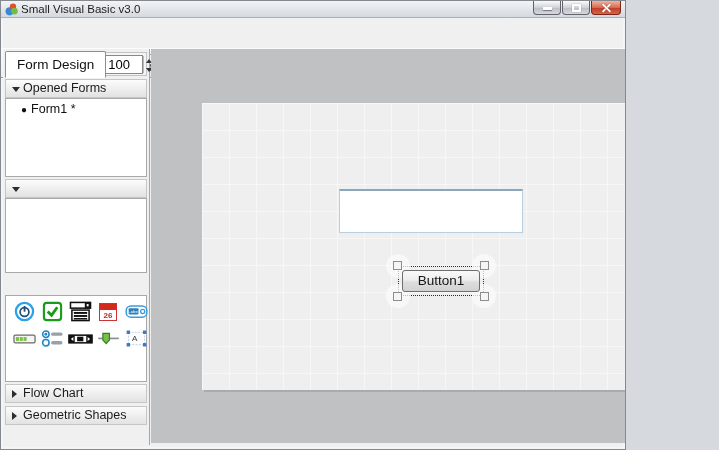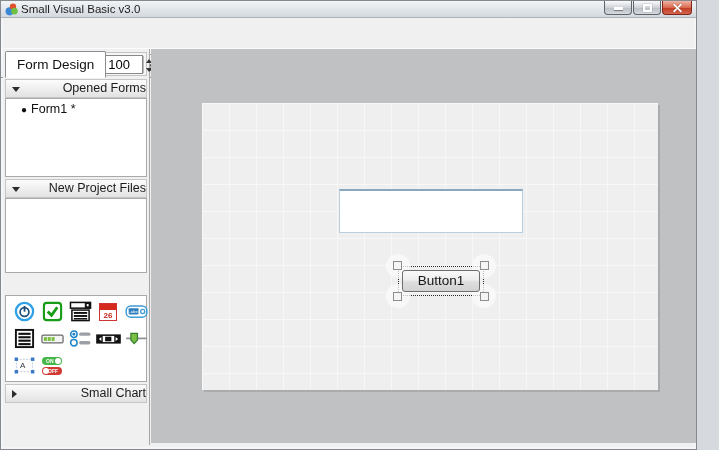--- a/index.html
+++ b/index.html
@@ -1,20 +1,20 @@
 <!DOCTYPE html>
 <html><head>
 <meta charset="utf-8">
 <style>
   * { margin:0; padding:0; box-sizing:border-box; }
   html,body { background:#d6d9dd; }
   body { font-family:"Liberation Sans", sans-serif; }
 
   #window{
-    position:relative; width:697px; height:450px;
+    position:relative; width:626px; height:450px;
     background:#f0f0f0; border:1px solid #85888c;
     box-shadow: inset -2px -2px 0 #f4f5f6, inset 2px 0 0 #f4f5f6;
     overflow:hidden;
   }
 
   
   .titlebar{
     position:absolute; left:0; top:0; right:0; height:17px;
     background:linear-gradient(#f2f4f6,#d4d9df);
     border-bottom:1px solid #aab1b8;
@@ -97,34 +97,34 @@
   .spincol{ width:11px; border-left:1px solid #bbb; display:flex; flex-direction:column;}
   .spinbtn{ flex:1; position:relative; background:linear-gradient(#fafafa,#dcdcdc);}
   .spinbtn + .spinbtn{ border-top:1px solid #bbb;}
   .spinbtn::after{ content:""; position:absolute; left:2px; top:3px; border-left:3px solid transparent; border-right:3px solid transparent;}
   .spinbtn.up::after{ border-bottom:4px solid #333;}
   .spinbtn.down::after{ border-top:4px solid #333;}
 
   .hdr{
     position:absolute; left:2px; width:142px; height:19px;
     background:linear-gradient(#fcfcfc,#e2e2e2); border:1px solid #c6c6c6;
-    font-size:12.5px; color:#1b1b1b; line-height:17px; padding-left:17px; cursor:default;text-align:right;
+    font-size:12.5px; color:#1b1b1b; line-height:17px; padding-left:17px; cursor:default;
   }
   .tri{ position:absolute; left:6px; width:0; height:0;}
   .tri.down{ top:7px; border-left:4px solid transparent; border-right:4px solid transparent; border-top:5px solid #2c2c2c;}
   .tri.right{ top:5px; border-top:4px solid transparent; border-bottom:4px solid transparent; border-left:5px solid #2c2c2c;}
 
   .listbox{ position:absolute; left:2px; width:142px; background:#fff; border:1px solid #a9a9a9;}
   .listitem{ font-size:12.5px; color:#111; padding:3px 6px 2px 15px;}
   .bullet{ font-size:10px; margin-right:4px;}
 
   .palette{
     position:absolute; left:2px; top:246px; width:142px; height:87px;
     background:#fff; border:1px solid #a9a9a9;
-    display:grid; grid-template-columns:repeat(5,1fr); grid-template-rows:repeat(3,1fr);
+    display:grid; grid-template-columns:repeat(6,1fr); grid-template-rows:repeat(3,1fr);
     align-items:center; justify-items:center; padding:2px 4px;
   }
   .pcell{ width:28px; height:24px; display:flex; align-items:center; justify-content:center;}
 
   
   .toggle-stack{ display:flex; flex-direction:column; gap:2px;}
   .pill{ width:20px; height:8px; border-radius:4px; position:relative; color:#fff; font-size:5px; font-weight:bold; line-height:8px;}
   .pill.on{ background:#45b649; padding-left:4px;}
   .pill.off{ background:#d23b35; text-align:right; padding-right:4px;}
   .pill .dot{ position:absolute; top:1px; width:6px; height:6px; border-radius:50%; background:#fff;}
@@ -278,21 +278,20 @@
       <span>Opened Forms</span>
     </div>
     <div class="listbox" style="top:49px; height:79px;">
       <div class="listitem">
         <span class="bullet">●</span><span>Form1 *</span>
       </div>
     </div>
 
     <div class="hdr" style="top:130px;">
       <span class="tri down"></span>
-      <span>New Project Files</span>
     </div>
     <div class="listbox" style="top:149px; height:75px;"></div>
 
 
     <div class="palette">
       <div class="pcell">
         <svg viewBox="0 0 22 22" width="21" height="21">
           <circle cx="11" cy="11" r="9" fill="#fff" stroke="#2da0e8" stroke-width="2.4"></circle>
           <circle cx="11" cy="11.6" r="4.6" fill="none" stroke="#1f4e79" stroke-width="1.8"></circle>
           <rect x="10.1" y="5.2" width="1.9" height="6" fill="#1f4e79"></rect>
@@ -384,21 +383,25 @@
       <div class="pcell">
         <div class="toggle-stack">
           <div class="pill on"><span>ON</span><span class="dot"></span></div>
           <div class="pill off"><span class="dot"></span><span>OFF</span></div>
         </div>
       </div>
     </div>
 
     <div class="hdr" style="top:335px;">
       <span class="tri right"></span>
-      <span>Small Chart</span>
+      <span>Flow Chart</span>
+    </div>
+    <div class="hdr" style="top:357px;">
+      <span class="tri right"></span>
+      <span>Geometric Shapes</span>
     </div>
   </div>
 
   <div class="canvas">
     <div class="form-surface">
 
       <div class="wpf-textbox"></div>
 
       <div class="sel-rect">
         <span class="halo halo-tl"></span>

